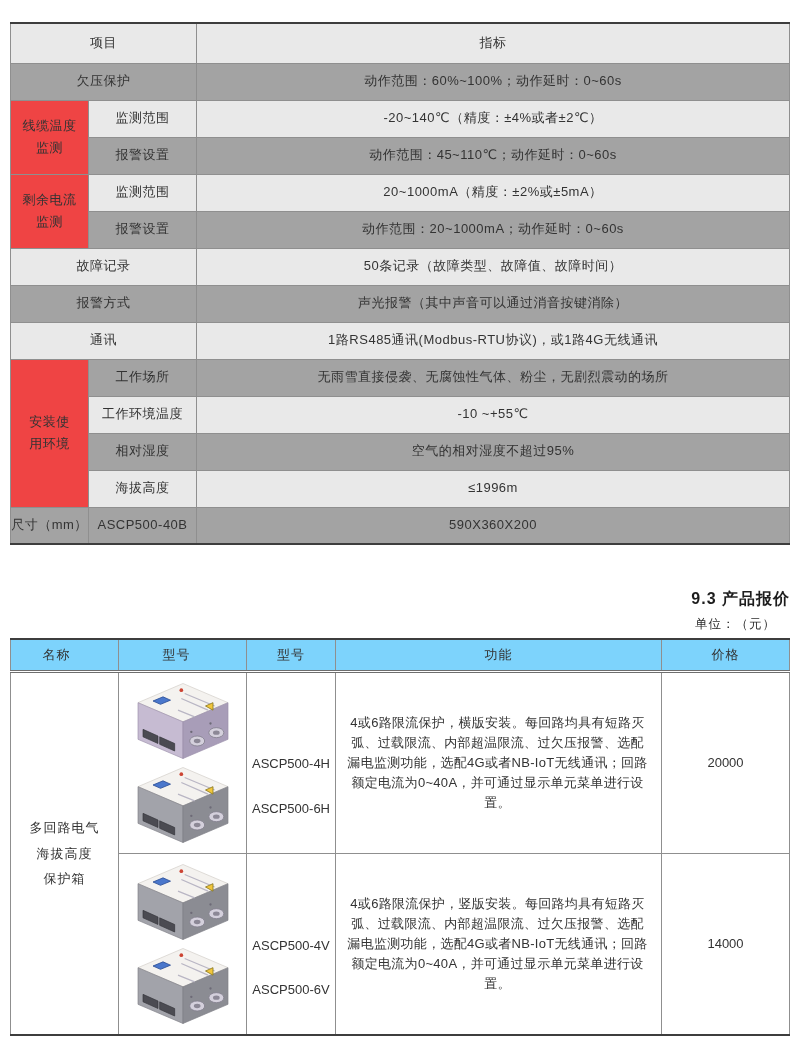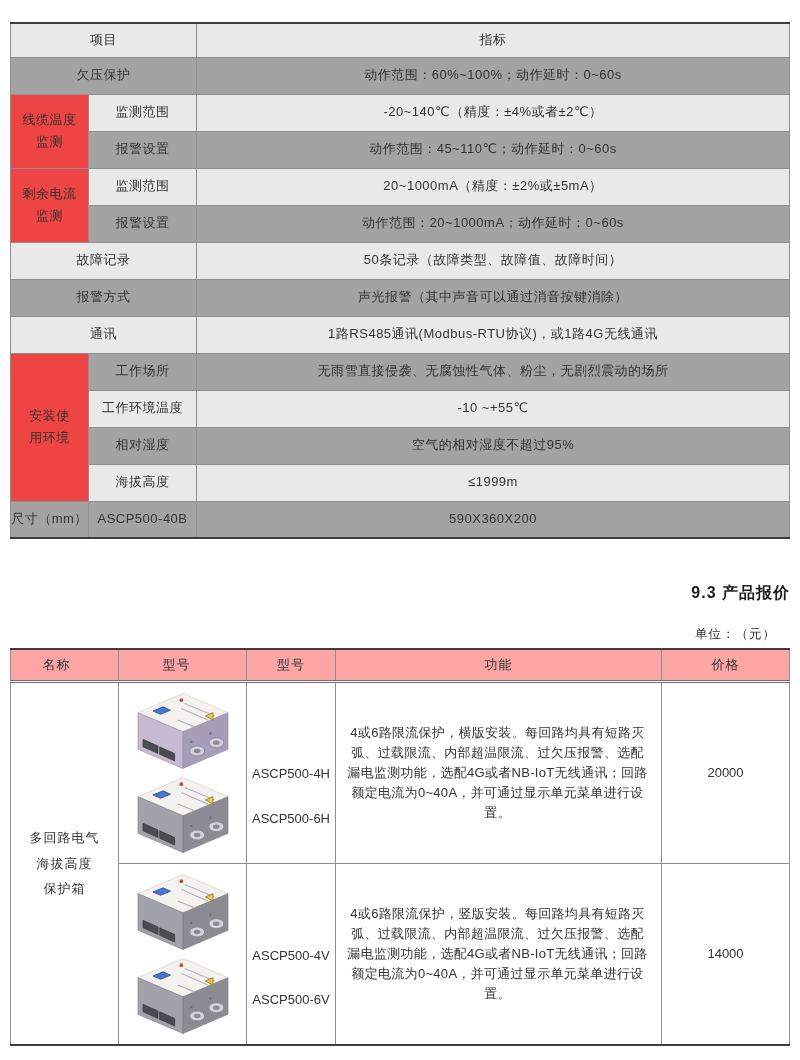--- a/index.html
+++ b/index.html
@@ -18,45 +18,45 @@
     border-top:2px solid #3d3d3d; border-bottom:2px solid #3d3d3d;
     border-left:1px solid #9a9a9a; border-right:1px solid #9a9a9a;
   }
   table.spec td {
     border:1px solid #8f8f8f;
     text-align:center; vertical-align:middle;
     font-size:13px; letter-spacing:0.5px;
     height:37px; line-height:1.45;
     background:#a3a3a3; color:#333;
   }
-  table.spec tr.hd td { height:34px; }
+  table.spec tr.hd td { height:40px; }
   table.spec td.sh { background:#e9e9e9; }
   table.spec td.grp { background:#ef4444; }
   .two-line div { line-height:1.7; }
 
   
   .quote-head { margin-top:44px; }
   .quote-head h2 {
     font-size:16px; font-weight:bold; color:#1d1d1d; letter-spacing:1px;text-align:right;
   }
-  .unit-note { text-align:right; font-size:12.5px; color:#2c2c2c; margin-top:22px; padding-right:14px; letter-spacing:1px; }
+  .unit-note { text-align:right; font-size:12.5px; color:#2c2c2c; margin-top:6px; padding-right:14px; letter-spacing:1px; }
 
   
   table.quote {
     width:780px; border-collapse:collapse; table-layout:fixed; margin-top:5px;
     border-top:2px solid #3d3d3d; border-bottom:2px solid #3d3d3d;
     border-left:1px solid #9a9a9a; border-right:1px solid #9a9a9a;
   }
   table.quote td {
     border:1px solid #8f8f8f;
     vertical-align:middle; text-align:center;
     font-size:13px; color:#333; background:#fff;
   }
   table.quote tr.hd td {
-    background:#fca5a5; height:32px; letter-spacing:1px;
+    background:#7dd3fc; height:32px; letter-spacing:1px;
     border-bottom:3px double #6e6e6e;
   }
   table.quote tr.prod td { height:182px; }
   td.al-r { text-align:right; }
   td.hd-name { padding-right:16px; }
   td.hd-model-img { padding-right:12px; }
   .name-cell div { line-height:1.95; letter-spacing:1px; }
   .models-cell div { line-height:1.4;margin-top:48px; }
   .models-cell div + div { margin-top:26px; }
   td.func {
@@ -158,21 +158,21 @@
     <tr>
       <td class="sh">工作环境温度</td>
       <td class="sh">-10 ~+55℃</td>
     </tr>
     <tr>
       <td>相对湿度</td>
       <td>空气的相对湿度不超过95%</td>
     </tr>
     <tr>
       <td class="sh">海拔高度</td>
-      <td class="sh">≤1999m</td>
+      <td class="sh">≤1996m</td>
     </tr>
     <tr>
       <td>尺寸（mm）</td>
       <td>ASCP500-40B</td>
       <td>590X360X200</td>
     </tr>
   </tbody>
     </table>
 
   <div class="quote-head">

